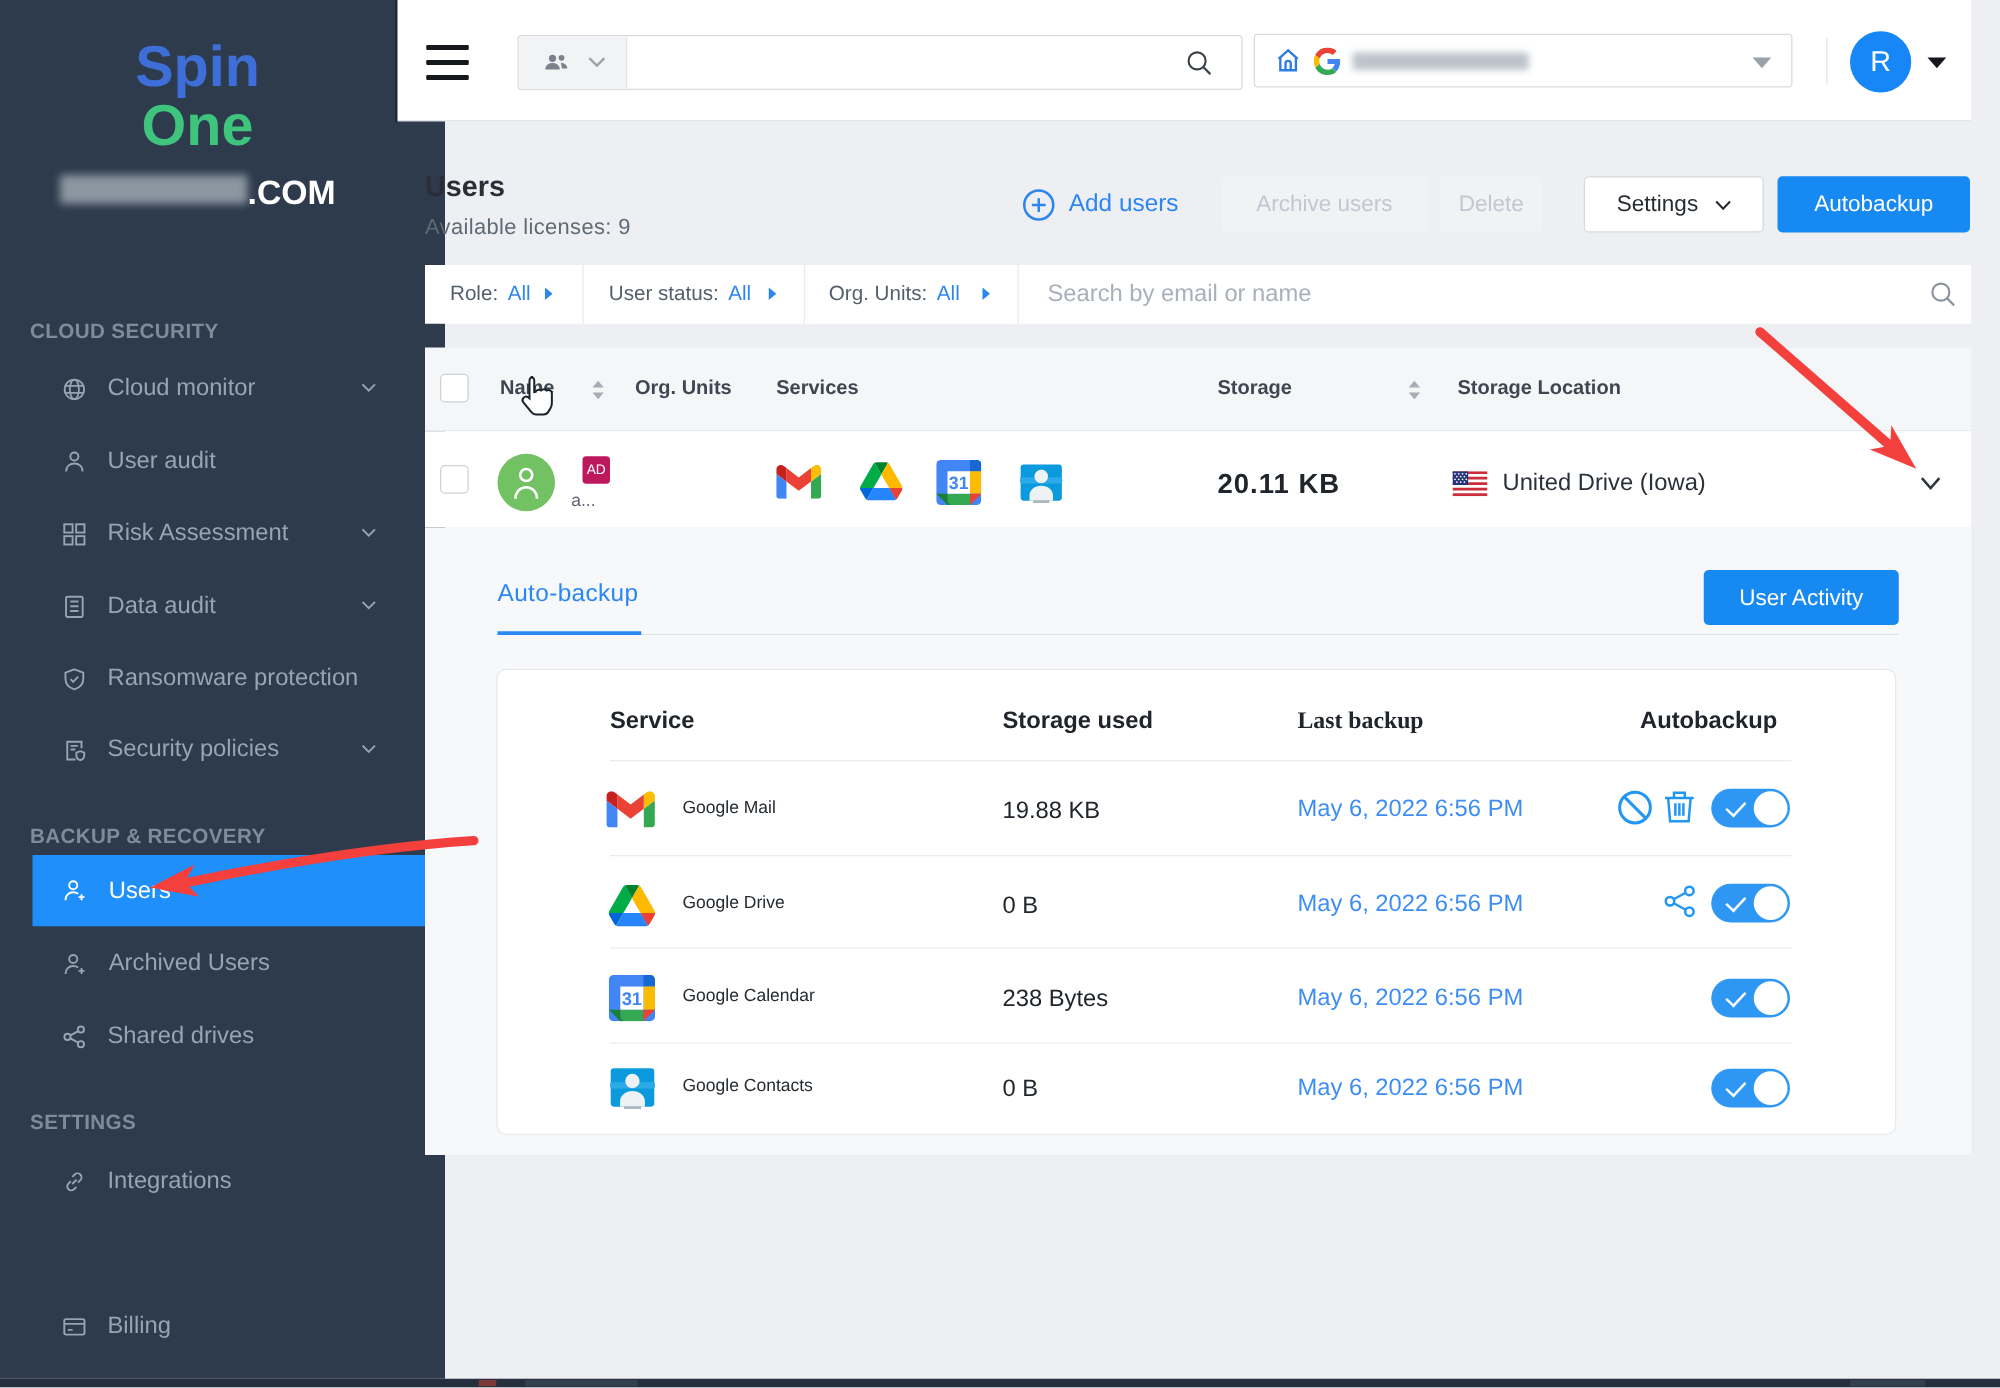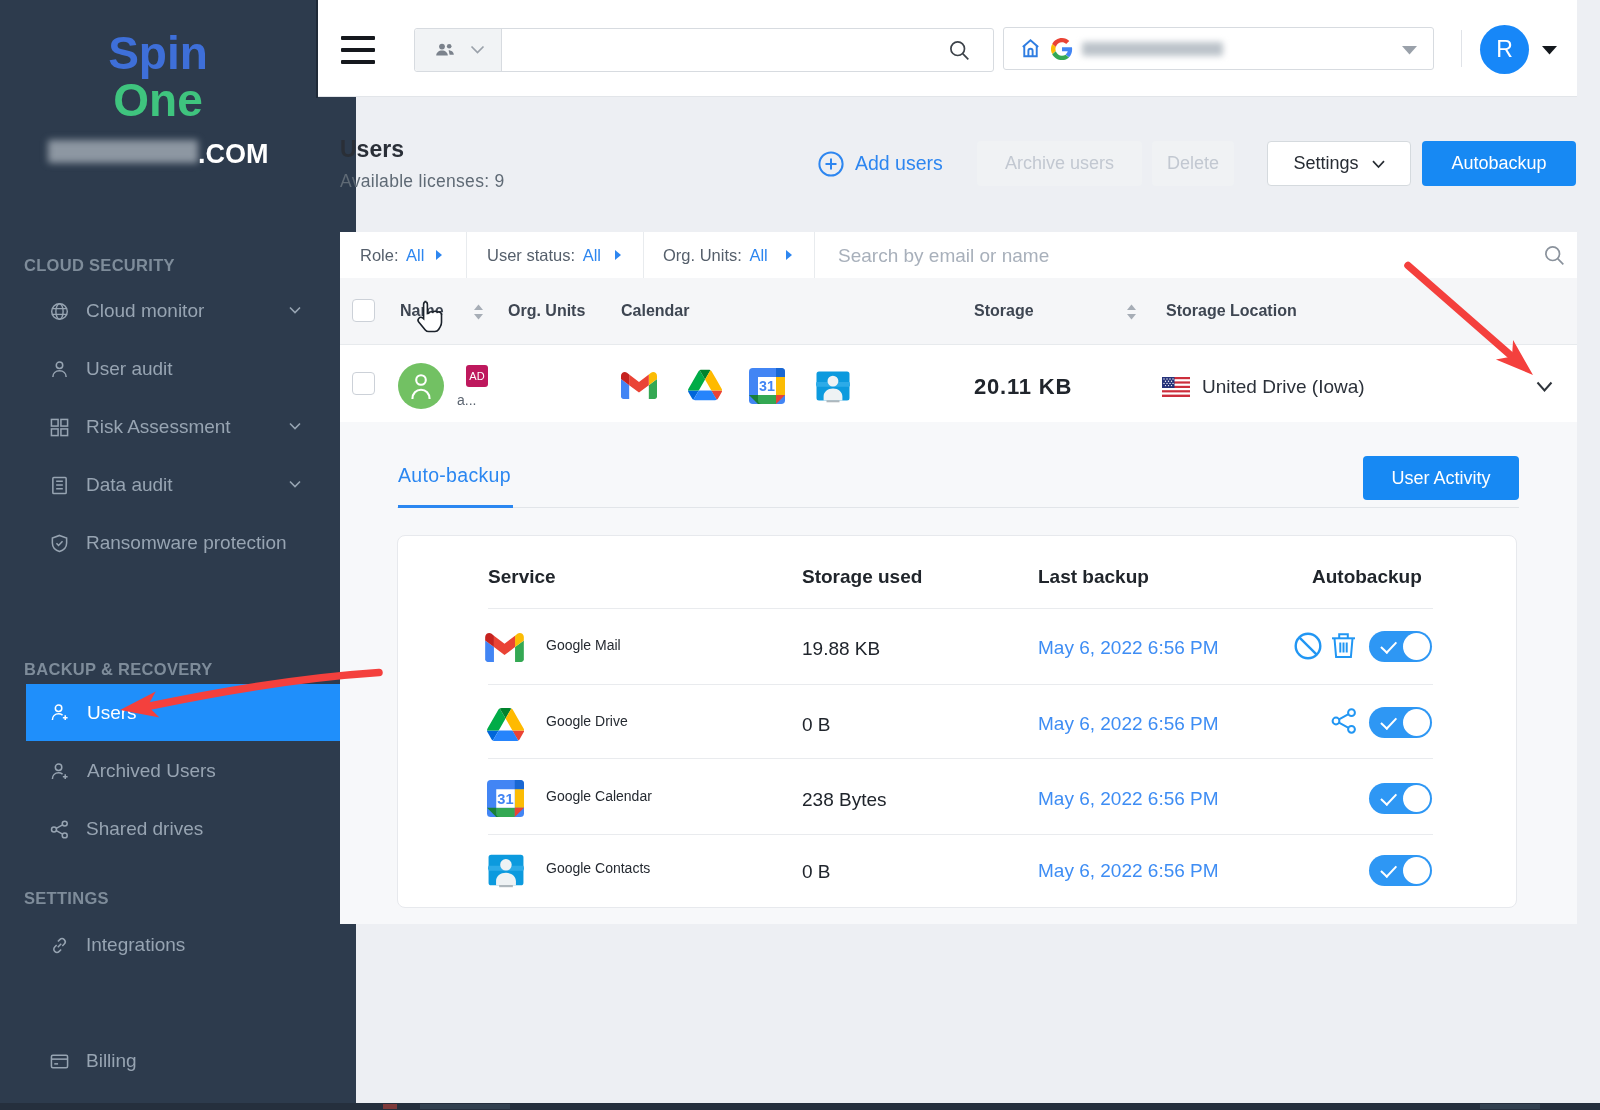--- a/index.html
+++ b/index.html
@@ -22,21 +22,21 @@
 .navitem .chev { position:absolute; right:24px; top:50%; margin-top:-5px; }
 
 
 #topbar { position:absolute; left:316px; top:0; width:1261px; height:97px; background:#fff; border-bottom:1px solid #e2e5e9; }
 
 
 #title-users { position:absolute; left:340px; top:136px; font-size:23px; font-weight:bold; color:#2a2f37; }
 #title-avail { position:absolute; left:340px; top:171px; font-size:17.5px; letter-spacing:0.3px; color:#5f6a75; }
 
 
-#filterbar { position:absolute; left:340px; top:212px; width:1237px; height:47px; background:#fff;margin-top:20px; }
+#filterbar { position:absolute; left:340px; top:212px; width:1237px; height:47px; background:#fff; }
 
 
 #thead { position:absolute; left:340px; top:278px; width:1237px; height:67px; background:#f5f6f8; border-bottom:1px solid #e7eaed; font-size:16px; color:#3e4652; font-weight:bold; }
 #trow { position:absolute; left:340px; top:345px; width:1237px; height:77px; background:#fff; }
 
 
 #expand { position:absolute; left:340px; top:422px; width:1237px; height:502px; background:#f7f8fa; }
 #card { position:absolute; left:57px; top:113px; width:1120px; height:373px; background:#fff; border:1px solid #e7e9ed; border-radius:8px; }
 
 #bottombar { position:absolute; left:0; top:1103px; width:1600px; height:7px; background:#252f3d; }
@@ -97,20 +97,31 @@
     <svg class="chev" width="12" height="8" viewBox="0 0 12 8" fill="none" stroke="#97a4b2" stroke-width="1.6">
         <path d="M1 1.5l5 5 5-5"></path>
       </svg>
   </div>
   <div class="navitem" style="top:514px;" id="nav-ransom">
     <svg width="19" height="19" viewBox="0 0 20 20" fill="none" stroke="#97a4b2" stroke-width="1.6">
         <path d="M10 1.5l7.5 2.8v5.2c0 4.6-3.2 7.6-7.5 9-4.3-1.4-7.5-4.4-7.5-9V4.3z"></path>
         <path d="M6.8 9.8l2.2 2.3 4.2-4.4"></path>
       </svg>
     Ransomware protection
+  </div>
+  <div class="navitem" style="top:571px;" id="nav-secpol">
+    <svg width="19" height="19" viewBox="0 0 20 20" fill="none" stroke="#97a4b2" stroke-width="1.6">
+        <path d="M16 8V2.5H4v15h7"></path>
+        <path d="M6.8 6h6M6.8 9h4"></path>
+        <path d="M15 10.5l3.3 1.2v2.3c0 2-1.4 3.3-3.3 4-1.9-.7-3.3-2-3.3-4v-2.3z"></path>
+      </svg>
+    Security policies
+    <svg class="chev" width="12" height="8" viewBox="0 0 12 8" fill="none" stroke="#97a4b2" stroke-width="1.6">
+        <path d="M1 1.5l5 5 5-5"></path>
+      </svg>
   </div>
   <div class="navsec" style="top:660px;">BACKUP &amp; RECOVERY</div>
   <div class="navitem sel" style="top:684px; height:57px;" id="nav-users">
     <svg width="20" height="19" viewBox="0 0 21 20" fill="none" stroke="#ffffff" stroke-width="1.6">
         <circle cx="9" cy="5.5" r="3.4"></circle>
         <path d="M2.5 18c0-4 2.8-6.6 6.5-6.6 1.6 0 3 .5 4.2 1.3"></path>
         <path d="M16 13v5M13.5 15.5h5"></path>
       </svg>
     Users
   </div>
@@ -242,21 +253,21 @@
 </div>
 
 <div id="thead">
   <div class="abs cb" style="left:12px; top:21px;"></div>
   <div class="abs" style="left:60px; top:24px;">Name</div>
   <svg class="abs" style="left:133px; top:24px;" width="11" height="20" viewBox="0 0 11 20" fill="#a6adb6">
       <path d="M1 8L5.5 2.6 10 8z"></path>
       <path d="M1 12l4.5 5.4L10 12z"></path>
     </svg>
   <div class="abs" style="left:168px; top:24px;">Org. Units</div>
-  <div class="abs" style="left:281px; top:24px;">Calendar</div>
+  <div class="abs" style="left:281px; top:24px;">Services</div>
   <div class="abs" style="left:634px; top:24px;">Storage</div>
   <svg class="abs" style="left:786px; top:24px;" width="11" height="20" viewBox="0 0 11 20" fill="#a6adb6">
       <path d="M1 8L5.5 2.6 10 8z"></path>
       <path d="M1 12l4.5 5.4L10 12z"></path>
     </svg>
   <div class="abs" style="left:826px; top:24px;">Storage Location</div>
 
   <svg class="abs" style="left:76px; top:22px;" width="28" height="33" viewBox="0 0 28 33">
     <path d="M8.5 1.5c1.6 0 2.9 1.3 2.9 2.9v9.2l1.2-.2c.4-1 1.4-1.7 2.6-1.7.6 0 1.2.2 1.7.6.5-.6 1.3-1 2.1-1 .9 0 1.7.4 2.2 1.1.4-.2.9-.4 1.4-.4 1.6 0 2.9 1.3 2.9 2.9v7.4c0 1.6-.4 3.2-1.3 4.6l-1.6 2.6c-.8 1.3-2.2 2-3.7 2h-6.2c-1.3 0-2.6-.6-3.4-1.6l-6.6-8c-.9-1.1-.8-2.7.2-3.7 1-1 2.6-1.1 3.7-.2l1 .8V4.4c0-1.6 1.3-2.9 2.9-2.9z" fill="#fff" stroke="#1b222b" stroke-width="1.6"></path>
   </svg>
@@ -348,21 +359,21 @@
 
   <div class="abs" style="left:58px; top:42px; font-size:19.5px; letter-spacing:0.3px; color:#2b87f1;">Auto-backup</div>
   <div class="abs" style="left:57px; top:85px; width:1122px; height:1px; background:#e2e5e9;"></div>
   <div class="abs" style="left:58px; top:83px; width:115px; height:3px; background:#2b87f1;"></div>
   <div class="abs" style="left:1023px; top:34px; width:156px; height:44px; background:#1789f3; border-radius:4px; color:#fff; font-size:18px; text-align:center; line-height:44px;">User Activity</div>
 
   <div id="card">
 
     <div class="abs phead" style="left:90px; top:30px;">Service</div>
     <div class="abs phead" style="left:404px; top:30px;">Storage used</div>
-    <div class="abs phead" style="left:640px; top:30px;">Last backup</div>
+    <div class="abs phead" style="left:640px; top:30px;font-family:Liberation Serif, serif;">Last backup</div>
     <div class="abs phead" style="left:914px; top:30px;">Autobackup</div>
     <div class="abs" style="left:90px; top:72px; width:945px; height:1px; background:#e9ebee;"></div>
     <div class="abs" style="left:90px; top:148px; width:945px; height:1px; background:#e9ebee;"></div>
     <div class="abs" style="left:90px; top:222px; width:945px; height:1px; background:#e9ebee;"></div>
     <div class="abs" style="left:90px; top:298px; width:945px; height:1px; background:#e9ebee;"></div>
 
     <svg class="abs" style="left:87px; top:97px;" width="39" height="29" viewBox="0 0 48 36">
       <path fill="#4285F4" d="M3.3 36h7.6V17.5L0 9.3v23.4C0 34.5 1.5 36 3.3 36z"></path>
       <path fill="#34A853" d="M37.1 36h7.6c1.8 0 3.3-1.5 3.3-3.3V9.3l-10.9 8.2z"></path>
       <path fill="#FBBC04" d="M37.1 3.3v14.2L48 9.3V5c0-4.1-4.7-6.4-8-4z"></path>

